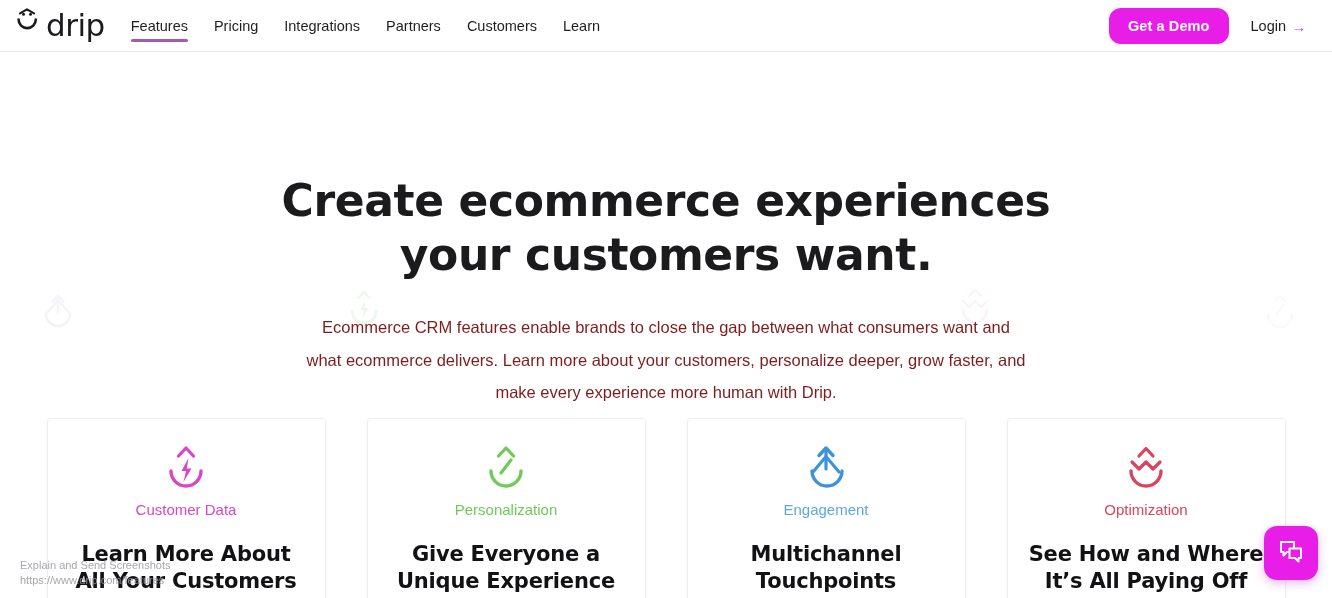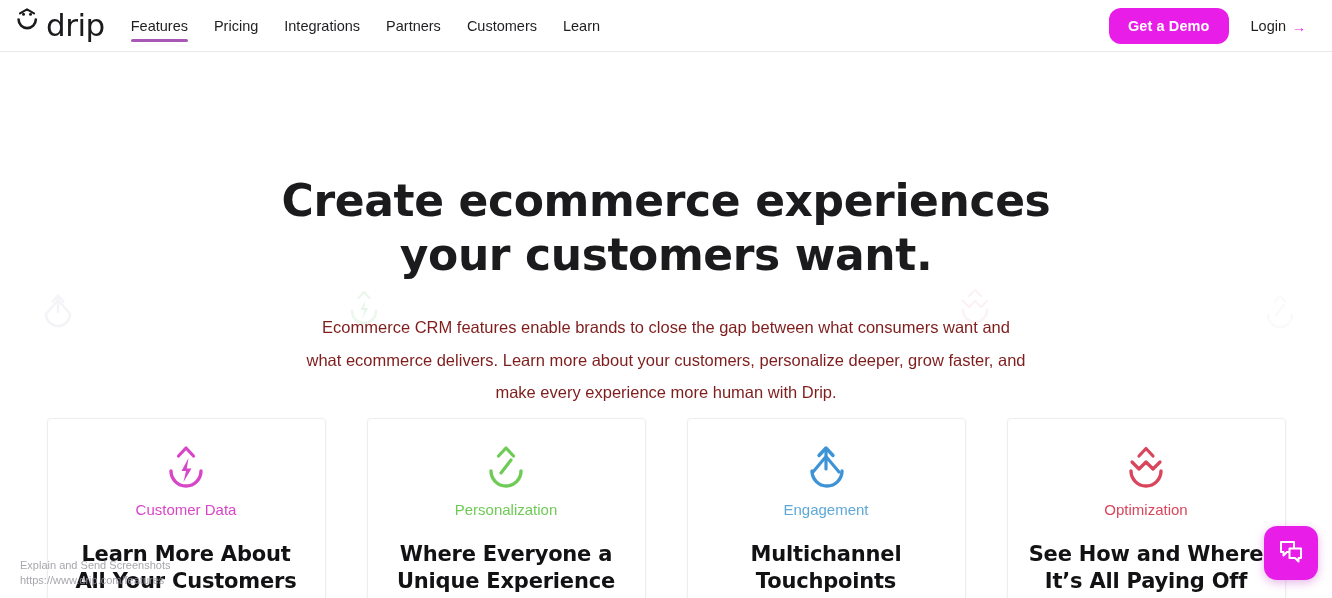--- a/index.html
+++ b/index.html
@@ -303,21 +303,21 @@
     <div class="feature-card">
       <div class="card-icon">
         <svg width="44" height="50" viewBox="0 0 44 50">
           <path d="M14.5 13 L22 5 L29.5 13" stroke="#6ecb55" stroke-width="3.2" fill="none" stroke-linecap="round" stroke-linejoin="round"></path>
           <path d="M27 17 L17 30" stroke="#6ecb55" stroke-width="3.2" stroke-linecap="round"></path>
           <path d="M7 28 A15 15 0 0 0 37 28" stroke="#6ecb55" stroke-width="3.4" fill="none" stroke-linecap="round"></path>
         </svg>
       </div>
       <div class="card-cat" style="color:#6ecb55">Personalization</div>
       <div class="card-title">
-        <span>Where Everyone a</span><br>
+        <span>Give Everyone a</span><br>
         <span>Unique Experience</span>
       </div>
     </div>
 
     <div class="feature-card">
       <div class="card-icon">
         <svg width="44" height="50" viewBox="0 0 44 50">
           <path d="M22 6 L22 26" stroke="#3d93d6" stroke-width="3.2" stroke-linecap="round"></path>
           <path d="M15 12.5 L22 5 L29 12.5" stroke="#3d93d6" stroke-width="3.4" fill="none" stroke-linecap="round" stroke-linejoin="round"></path>
           <path d="M9 29 L22 13.5 L35 29" stroke="#3d93d6" stroke-width="3.1" fill="none" stroke-linejoin="round" stroke-linecap="round"></path>

